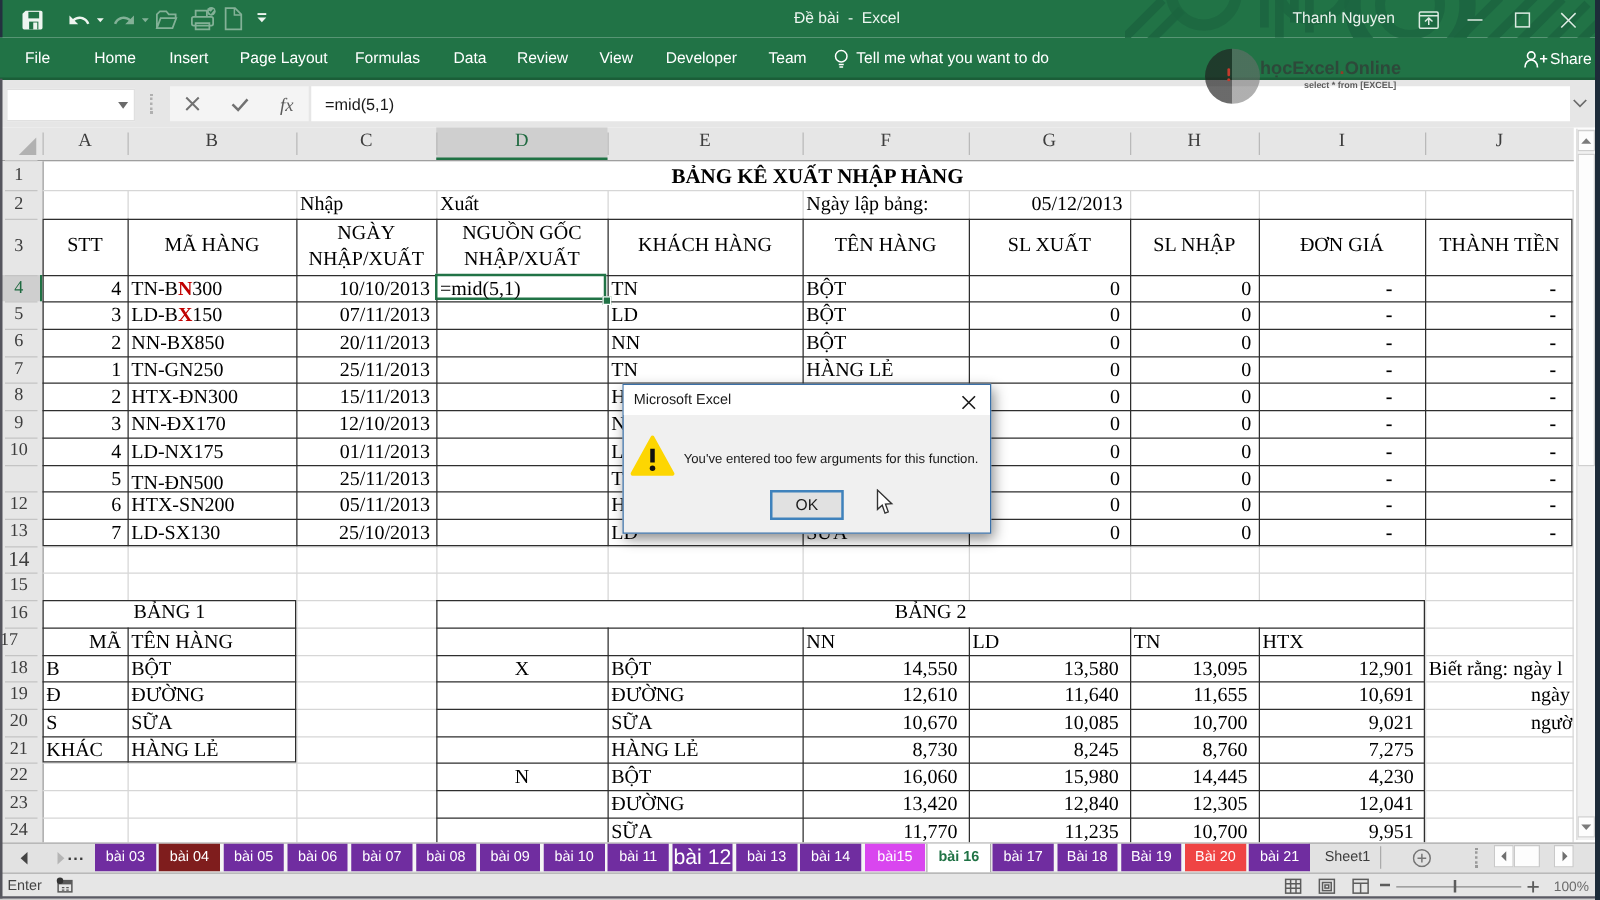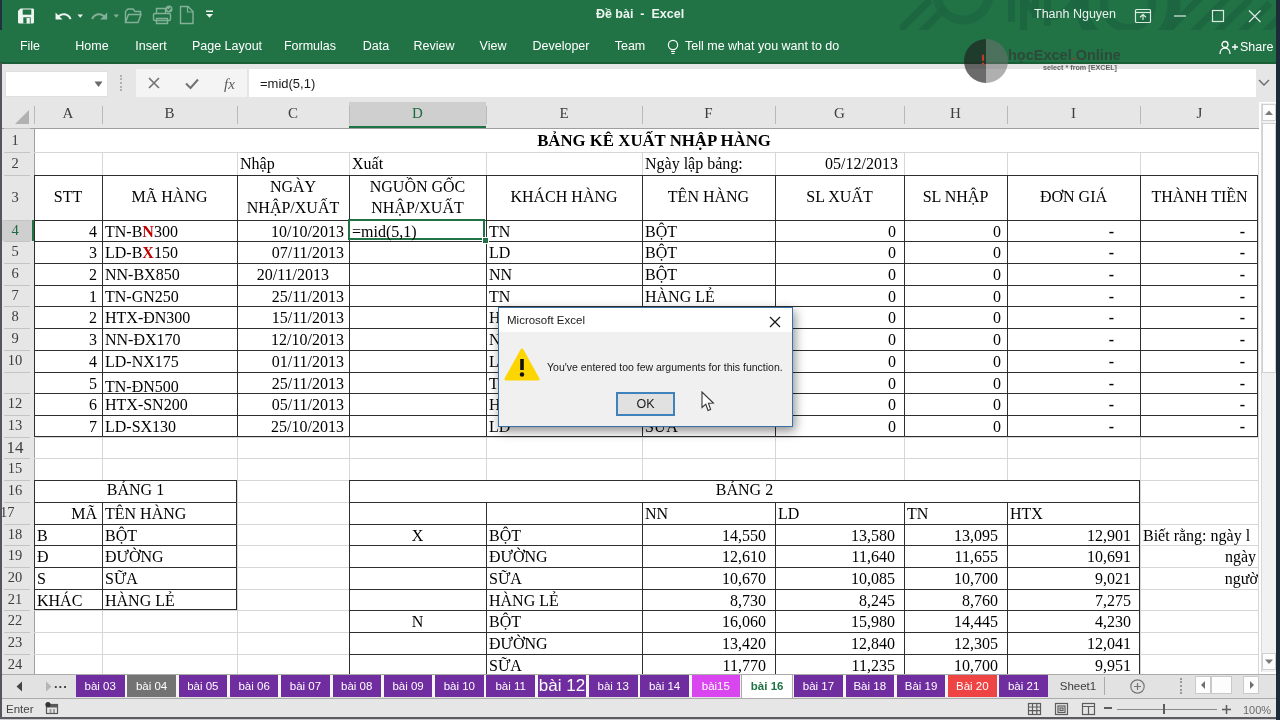--- a/index.html
+++ b/index.html
@@ -57,21 +57,21 @@
  <circle cx="155" cy="6" r="3.5" fill="#eef5f0"></circle>
  <path d="M153.3 6 l1.3 1.4 2.3 -2.8" stroke="#217346" stroke-width="1.2" fill="none"></path>
 </g>
 <g opacity="0.48">
  <path d="M166.5 3.5 h7.5 l5 5 v12 h-12.5 z" stroke="#eef5f0" fill="none" stroke-width="1.4"></path>
  <path d="M173.5 3.5 v5.5 h5.5" stroke="#eef5f0" fill="none" stroke-width="1.2"></path>
 </g>
 <rect x="192" y="7.5" width="7" height="1.5" fill="#eef5f0"></rect>
 <path d="M192 11 h7 l-3.5 3.8 z" fill="#eef5f0"></path>
 </svg>
-<div class="abs" style="left:560px;top:7px;width:160px;text-align:center;font-size:12.5px;color:#edf5f0;font-weight:bold;">Đề bài&nbsp;&nbsp;-&nbsp;&nbsp;Excel</div>
+<div class="abs" style="left:560px;top:7px;width:160px;text-align:right;font-size:12.5px;color:#edf5f0;">Đề bài&nbsp;&nbsp;-&nbsp;&nbsp;Excel</div>
 <div class="abs" style="left:1034px;top:7px;width:130px;font-size:12.5px;color:#eaf2ed;">Thanh Nguyen</div>
 <svg class="abs" style="left:1130px;top:6px" width="146" height="20" viewBox="0 0 146 20">
 <g stroke="#dcebe2" stroke-width="1.2" fill="none">
 <rect x="5.5" y="3.5" width="15" height="13" rx="1"></rect>
 <path d="M5.5 6.5 h15"></path>
       <path d="M13 14 v-5 m-3 2.2 l3 -2.7 3 2.7"></path>
 <line x1="44" y1="10" x2="56" y2="10"></line>
 <rect x="82.5" y="4.5" width="11" height="11"></rect>
 <path d="M119 4.5 l11.5 11.5 m0 -11.5 l-11.5 11.5"></path>
 </g>
@@ -278,21 +278,21 @@
 <div class="cell" style="left:105px;top:242.22px;width:131px;">LD-B<span style="color:#c00000;font-weight:bold;">X</span>150</div>
 <div class="cell" style="left:237px;top:242.22px;width:107px;text-align:right;">07/11/2013</div>
 <div class="cell" style="left:489px;top:242.22px;width:152px;">LD</div>
 <div class="cell" style="left:645px;top:242.22px;width:129px;">BỘT</div>
 <div class="cell" style="left:775px;top:242.22px;width:121px;text-align:right;">0</div>
 <div class="cell" style="left:904px;top:242.22px;width:97px;text-align:right;">0</div>
 <div class="cell" style="left:1007px;top:242.22px;width:107px;text-align:right;font-weight:bold;">-</div>
 <div class="cell" style="left:1140px;top:242.22px;width:105px;text-align:right;font-weight:bold;">-</div>
 <div class="cell" style="left:34px;top:263.94px;width:63px;text-align:right;">2</div>
 <div class="cell" style="left:105px;top:263.94px;width:131px;">NN-BX850</div>
-<div class="cell" style="left:222px;top:263.94px;width:107px;text-align:right;">20/11/2013</div>
+<div class="cell" style="left:237px;top:263.94px;width:107px;text-align:right;">20/11/2013</div>
 <div class="cell" style="left:489px;top:263.94px;width:152px;">NN</div>
 <div class="cell" style="left:645px;top:263.94px;width:129px;">BỘT</div>
 <div class="cell" style="left:775px;top:263.94px;width:121px;text-align:right;">0</div>
 <div class="cell" style="left:904px;top:263.94px;width:97px;text-align:right;">0</div>
 <div class="cell" style="left:1007px;top:263.94px;width:107px;text-align:right;font-weight:bold;">-</div>
 <div class="cell" style="left:1140px;top:263.94px;width:105px;text-align:right;font-weight:bold;">-</div>
 <div class="cell" style="left:34px;top:285.65999999999997px;width:63px;text-align:right;">1</div>
 <div class="cell" style="left:105px;top:285.65999999999997px;width:131px;">TN-GN250</div>
 <div class="cell" style="left:237px;top:285.65999999999997px;width:107px;text-align:right;">25/11/2013</div>
 <div class="cell" style="left:489px;top:285.65999999999997px;width:152px;">TN</div>
@@ -467,21 +467,21 @@
 <div class="abs" style="left:1008px;top:47px;font-size:14.5px;font-weight:bold;color:rgba(52,52,52,0.66);letter-spacing:0px;">họcExcel<span style="color:rgba(190,40,30,0.75);">.</span>Online</div>
 <div class="abs" style="left:1000px;top:62.5px;width:117px;text-align:right;font-size:7.2px;font-weight:bold;color:rgba(60,60,60,0.82);">select * from [EXCEL]</div>
 <div class="abs" style="left:0px;top:674px;width:1280px;height:24px;background:#e2e2e2;border-top:1px solid #ababab;box-sizing:border-box;"></div>
 <svg class="abs" style="left:14px;top:681px" width="40" height="11">
     <path d="M8 0.5 L2.5 5.5 L8 10.5 z" fill="#444"></path>
     <path d="M32 0.5 L37.5 5.5 L32 10.5 z" fill="#b5b5b5"></path>
   </svg>
 <div class="abs" style="left:54px;top:676px;font-size:13px;font-weight:bold;color:#3c3c3c;letter-spacing:1px;">...</div>
 <div class="abs" style="left:76px;top:675px;width:971px;height:22px;background:#f5f5f5;"></div>
 <div class="abs" style="left:76.0px;top:675px;width:48.5px;height:22px;background:#702da0;text-align:center;font-size:11.5px;color:#fff;line-height:22px;">bài 03</div>
-<div class="abs" style="left:127.3px;top:675px;width:48.5px;height:22px;background:#737373;text-align:center;font-size:11.5px;color:#fff;line-height:22px;">bài 04</div>
+<div class="abs" style="left:127.3px;top:675px;width:48.5px;height:22px;background:#7f1d1d;text-align:center;font-size:11.5px;color:#fff;line-height:22px;">bài 04</div>
 <div class="abs" style="left:178.6px;top:675px;width:48.5px;height:22px;background:#702da0;text-align:center;font-size:11.5px;color:#fff;line-height:22px;">bài 05</div>
 <div class="abs" style="left:229.89999999999998px;top:675px;width:48.5px;height:22px;background:#702da0;text-align:center;font-size:11.5px;color:#fff;line-height:22px;">bài 06</div>
 <div class="abs" style="left:281.2px;top:675px;width:48.5px;height:22px;background:#702da0;text-align:center;font-size:11.5px;color:#fff;line-height:22px;">bài 07</div>
 <div class="abs" style="left:332.5px;top:675px;width:48.5px;height:22px;background:#702da0;text-align:center;font-size:11.5px;color:#fff;line-height:22px;">bài 08</div>
 <div class="abs" style="left:383.79999999999995px;top:675px;width:48.5px;height:22px;background:#702da0;text-align:center;font-size:11.5px;color:#fff;line-height:22px;">bài 09</div>
 <div class="abs" style="left:435.09999999999997px;top:675px;width:48.5px;height:22px;background:#702da0;text-align:center;font-size:11.5px;color:#fff;line-height:22px;">bài 10</div>
 <div class="abs" style="left:486.4px;top:675px;width:48.5px;height:22px;background:#702da0;text-align:center;font-size:11.5px;color:#fff;line-height:22px;">bài 11</div>
 <div class="abs" style="left:537.7px;top:675px;width:48.5px;height:22px;background:#702da0;text-align:center;font-size:17px;color:#fff;line-height:22px;">bài 12</div>
 <div class="abs" style="left:589.0px;top:675px;width:48.5px;height:22px;background:#702da0;text-align:center;font-size:11.5px;color:#fff;line-height:22px;">bài 13</div>
 <div class="abs" style="left:640.3px;top:675px;width:48.5px;height:22px;background:#702da0;text-align:center;font-size:11.5px;color:#fff;line-height:22px;">bài 14</div>

